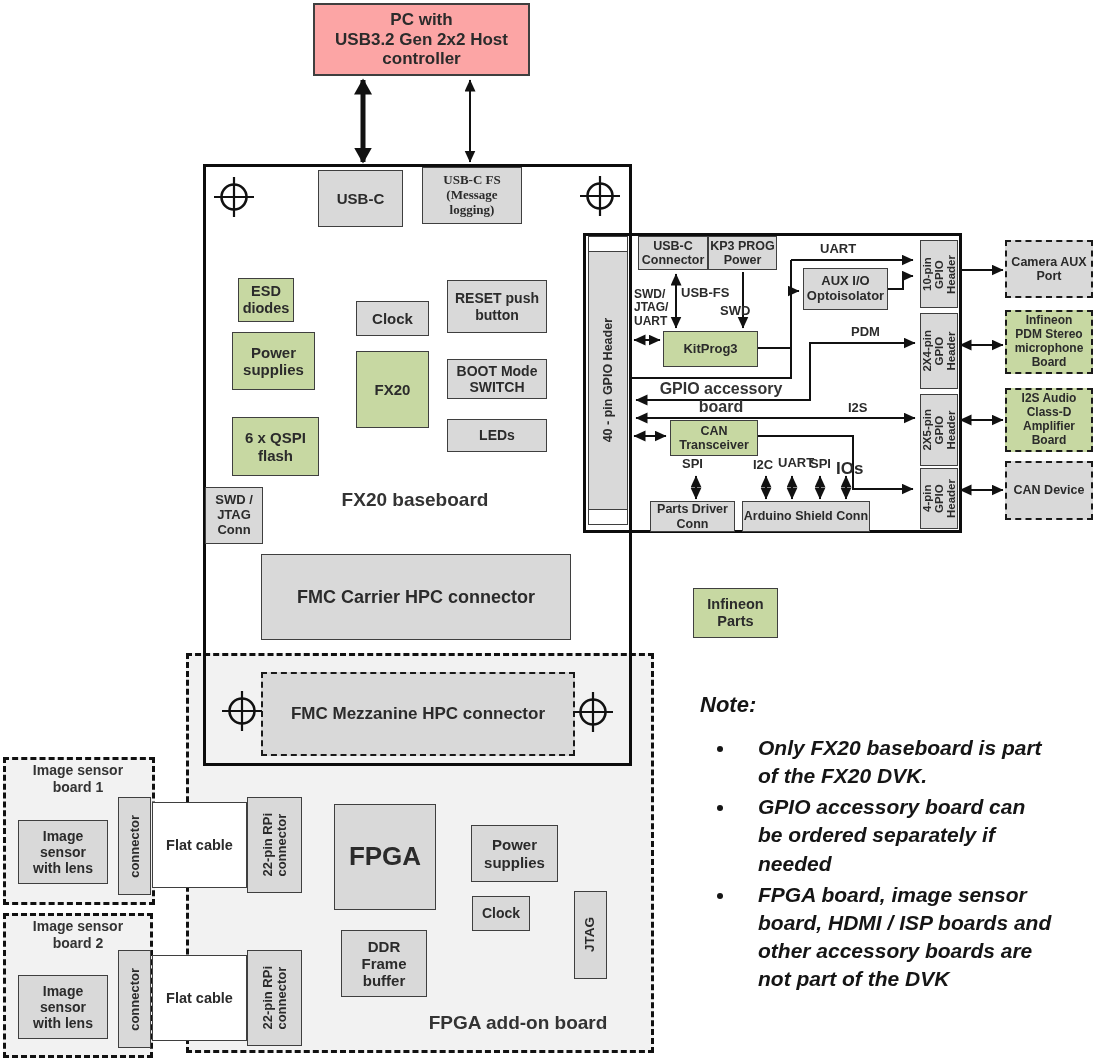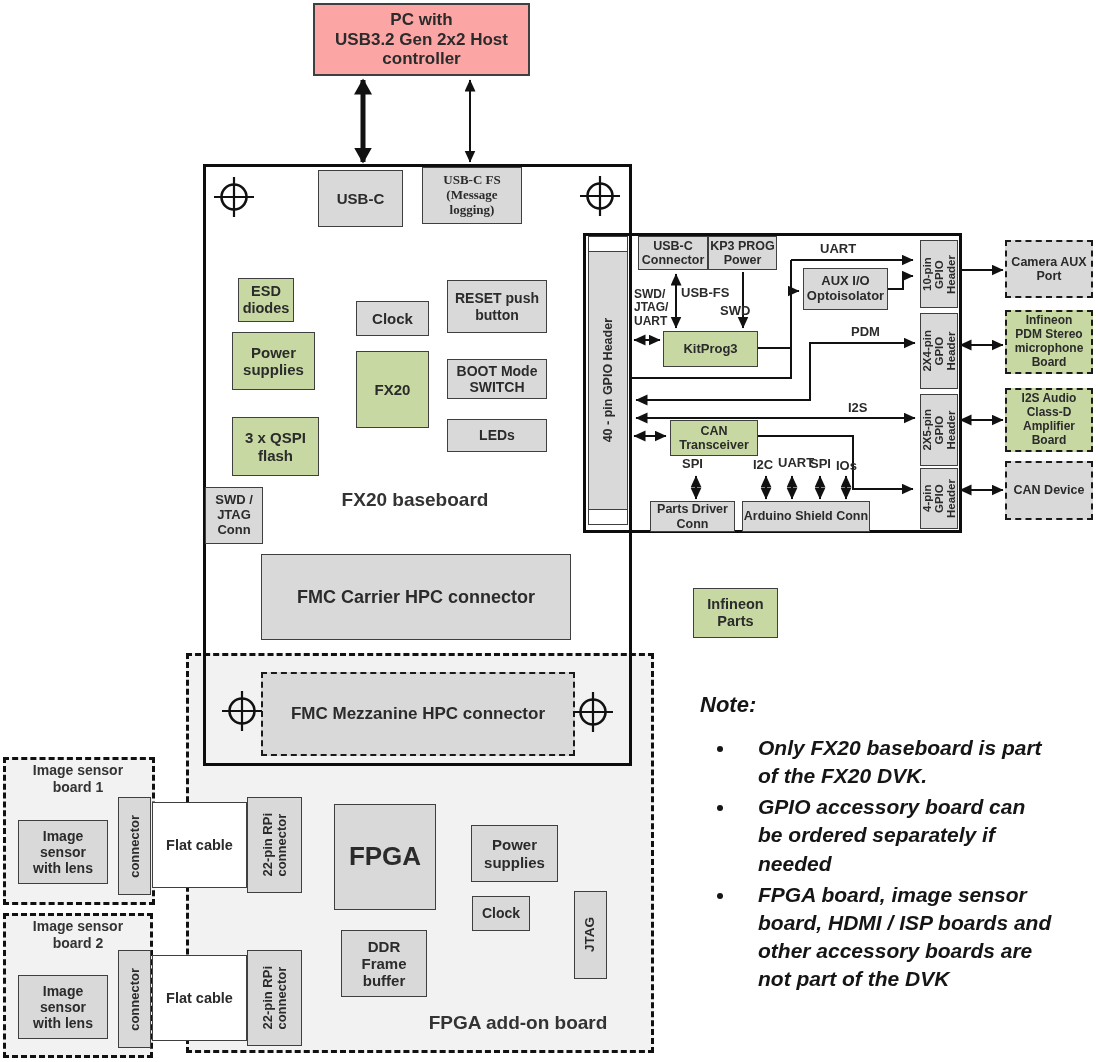--- a/index.html
+++ b/index.html
@@ -94,21 +94,21 @@
     </div>
   <div class="box green" style="left:238px;top:262px;width:56px;height:44px;font-size:14.5px;margin-top:16px;">
     <span>ESD
 diodes</span>
     </div>
   <div class="box green" style="left:232px;top:332px;width:83px;height:58px;font-size:15px;">
     <span>Power
 supplies</span>
     </div>
   <div class="box green" style="left:232px;top:417px;width:87px;height:59px;font-size:15px;">
-    <span>3 x QSPI
+    <span>6 x QSPI
 flash</span>
     </div>
   <div class="box gray" style="left:205px;top:487px;width:58px;height:57px;font-size:13px;">
     <span>SWD /
 JTAG
 Conn</span>
     </div>
   <div class="box gray" style="left:356px;top:301px;width:73px;height:35px;font-size:15px;">
     <span>Clock</span>
     </div>
@@ -170,20 +170,21 @@
     <span>KP3 PROG
 Power</span>
     </div>
   <div class="box gray" style="left:803px;top:268px;width:85px;height:42px;font-size:13px;">
     <span>AUX I/O
 Optoisolator</span>
     </div>
   <div class="box green" style="left:663px;top:331px;width:95px;height:36px;font-size:13px;">
     <span>KitProg3</span>
     </div>
+  <div class="title" style="left:636px;top:380px;width:170px;font-size:16px;">GPIO accessory board</div>
   <div class="box green" style="left:670px;top:420px;width:88px;height:36px;font-size:12.5px;">
     <span>CAN
 Transceiver</span>
     </div>
   <div class="box gray" style="left:650px;top:501px;width:85px;height:31px;font-size:12.5px;">
     <span>Parts Driver
 Conn</span>
     </div>
   <div class="box gray" style="left:742px;top:501px;width:128px;height:31px;font-size:12.5px;">
     <span>Arduino Shield Conn</span>
@@ -235,21 +236,21 @@
 JTAG/
 UART</div>
   <div class="lbl" style="left:681px;top:286px;font-size:13px;">USB-FS</div>
   <div class="lbl" style="left:720px;top:304px;font-size:13px;">SWD</div>
   <div class="lbl" style="left:851px;top:325px;font-size:13px;">PDM</div>
   <div class="lbl" style="left:848px;top:401px;font-size:13px;">I2S</div>
   <div class="lbl" style="left:682px;top:457px;font-size:13px;">SPI</div>
   <div class="lbl" style="left:753px;top:458px;font-size:13px;">I2C</div>
   <div class="lbl" style="left:778px;top:456px;font-size:13px;">UART</div>
   <div class="lbl" style="left:810px;top:457px;font-size:13px;">SPI</div>
-  <div class="lbl" style="left:836px;top:459px;font-size:13px;">IOs</div>
+  <div class="lbl" style="left:836px;top:459px;font-size:17px;">IOs</div>
 
   <div class="box gray" style="left:334px;top:804px;width:102px;height:106px;font-size:26px;">
     <span>FPGA</span>
     </div>
   <div class="box gray" style="left:471px;top:825px;width:87px;height:57px;font-size:15px;">
     <span>Power
 supplies</span>
     </div>
   <div class="box gray" style="left:472px;top:896px;width:58px;height:35px;font-size:14px;">
     <span>Clock</span>

